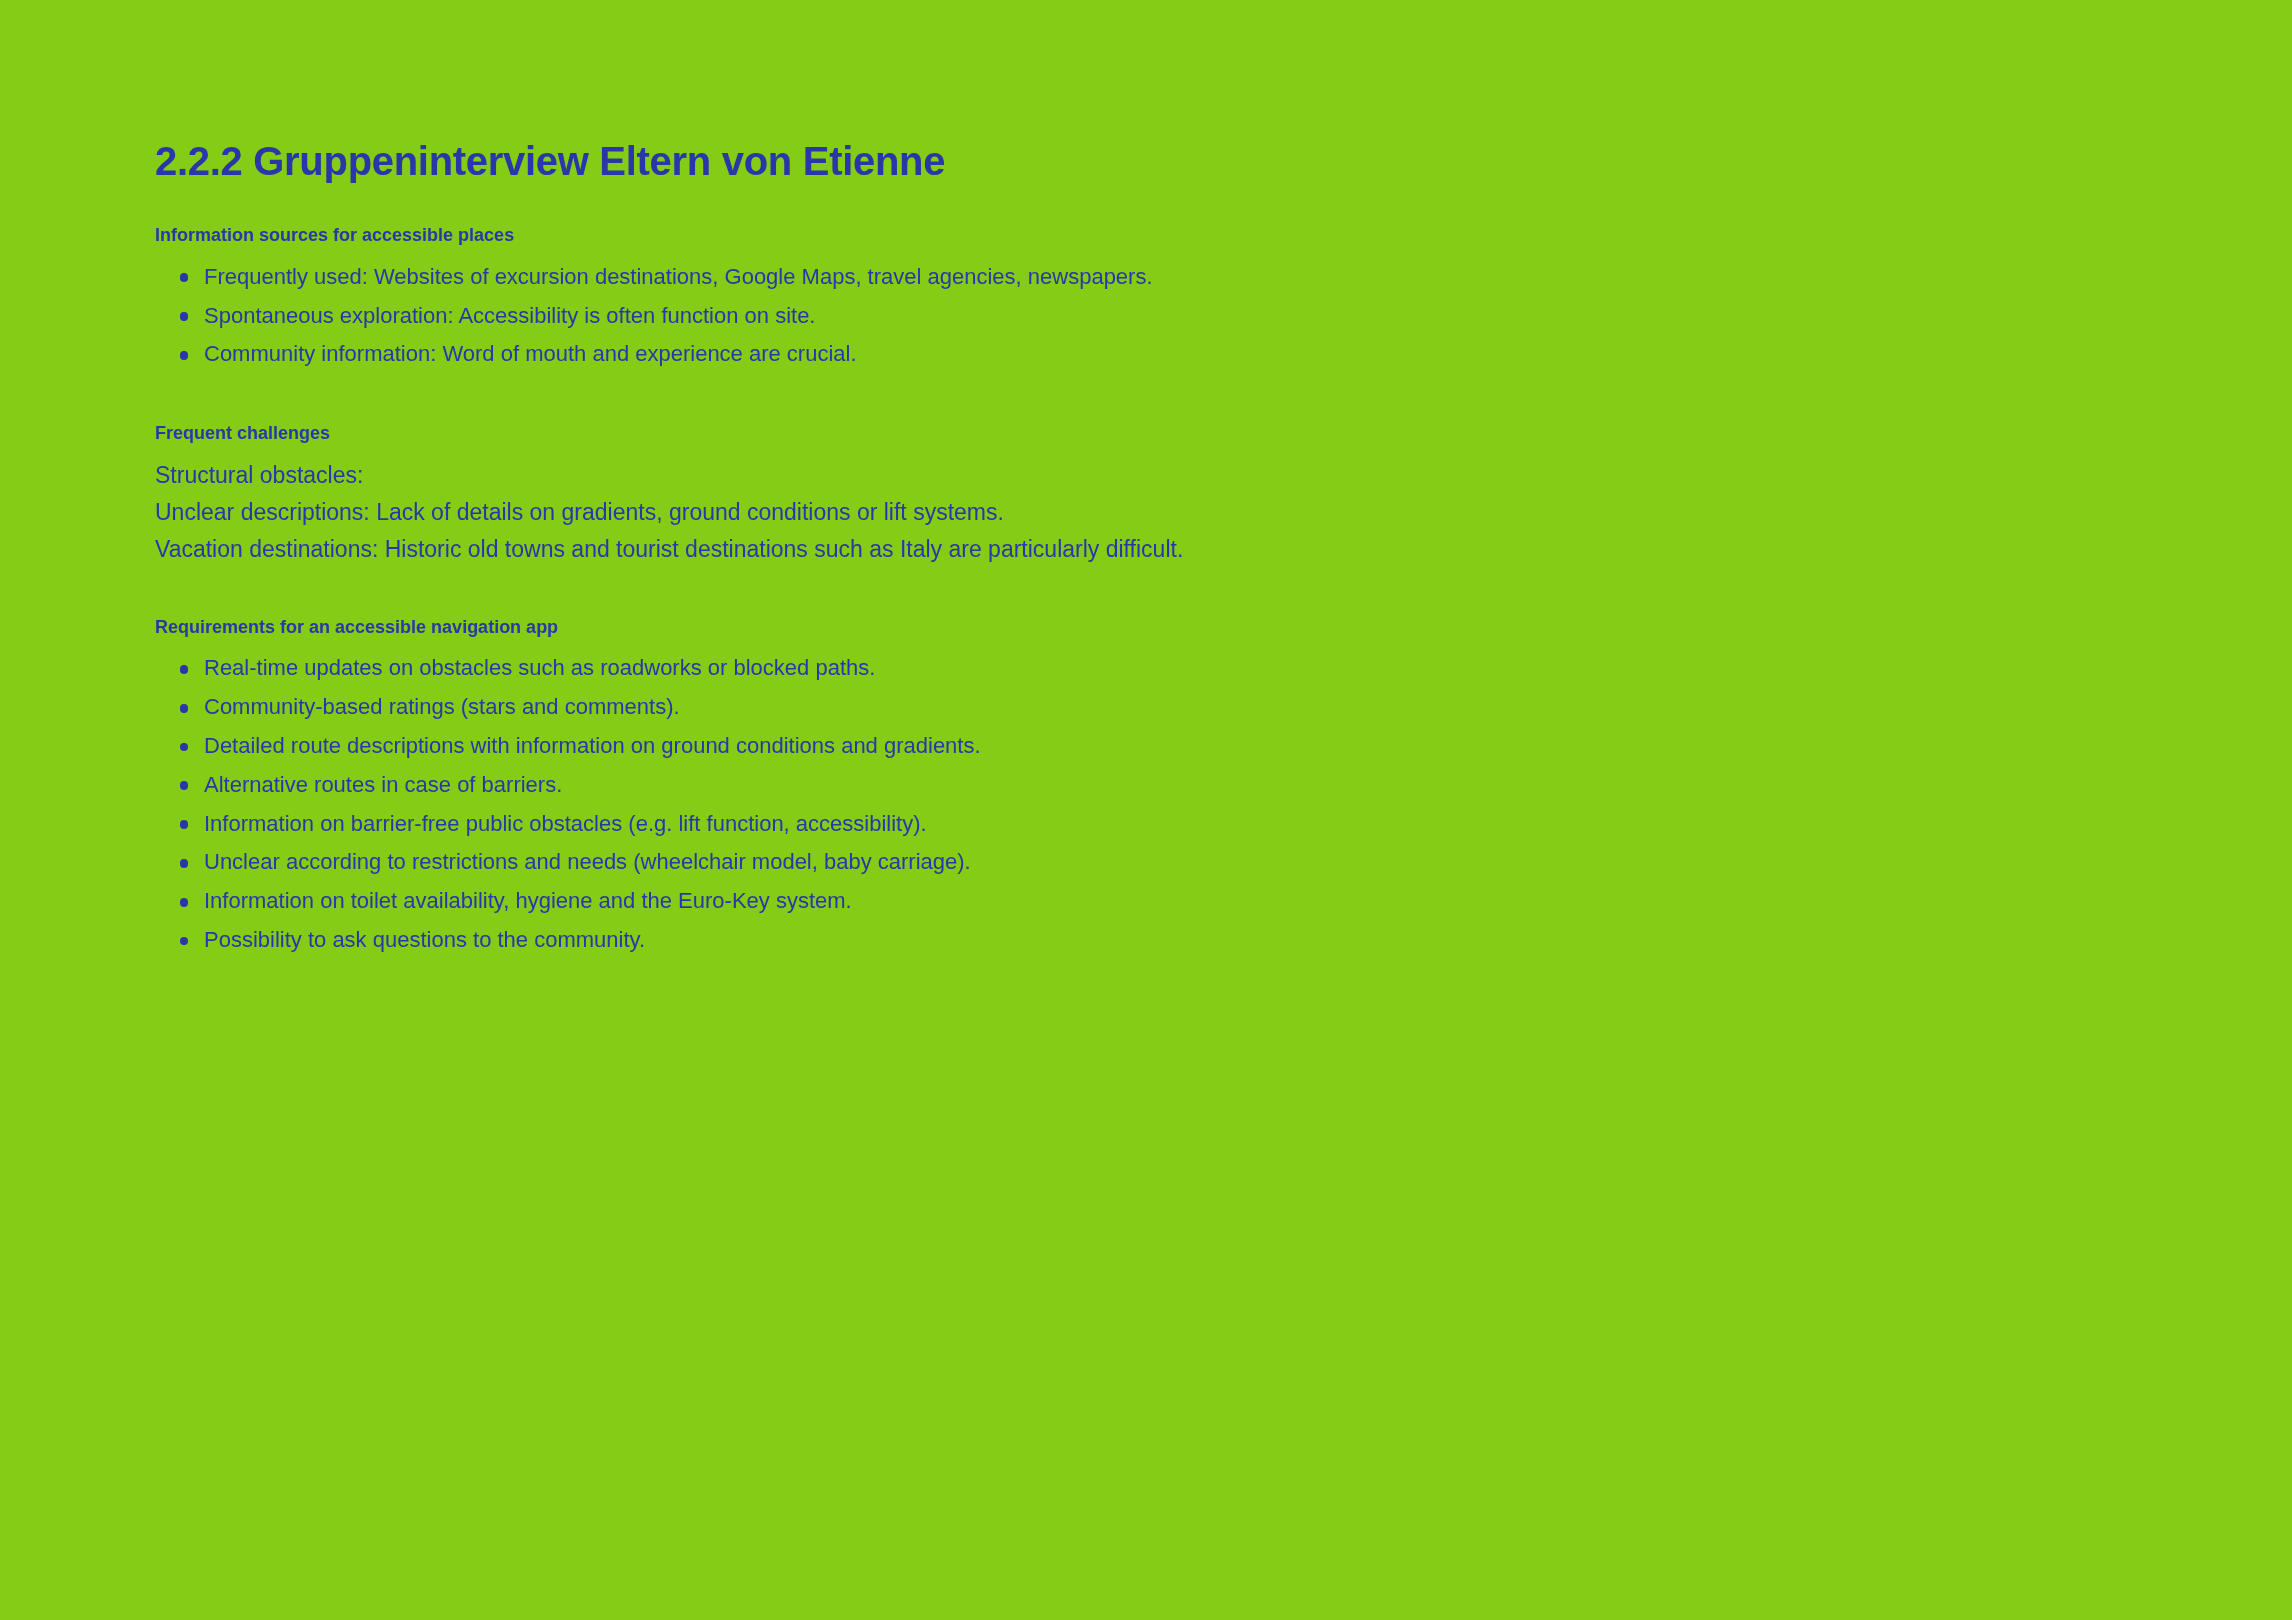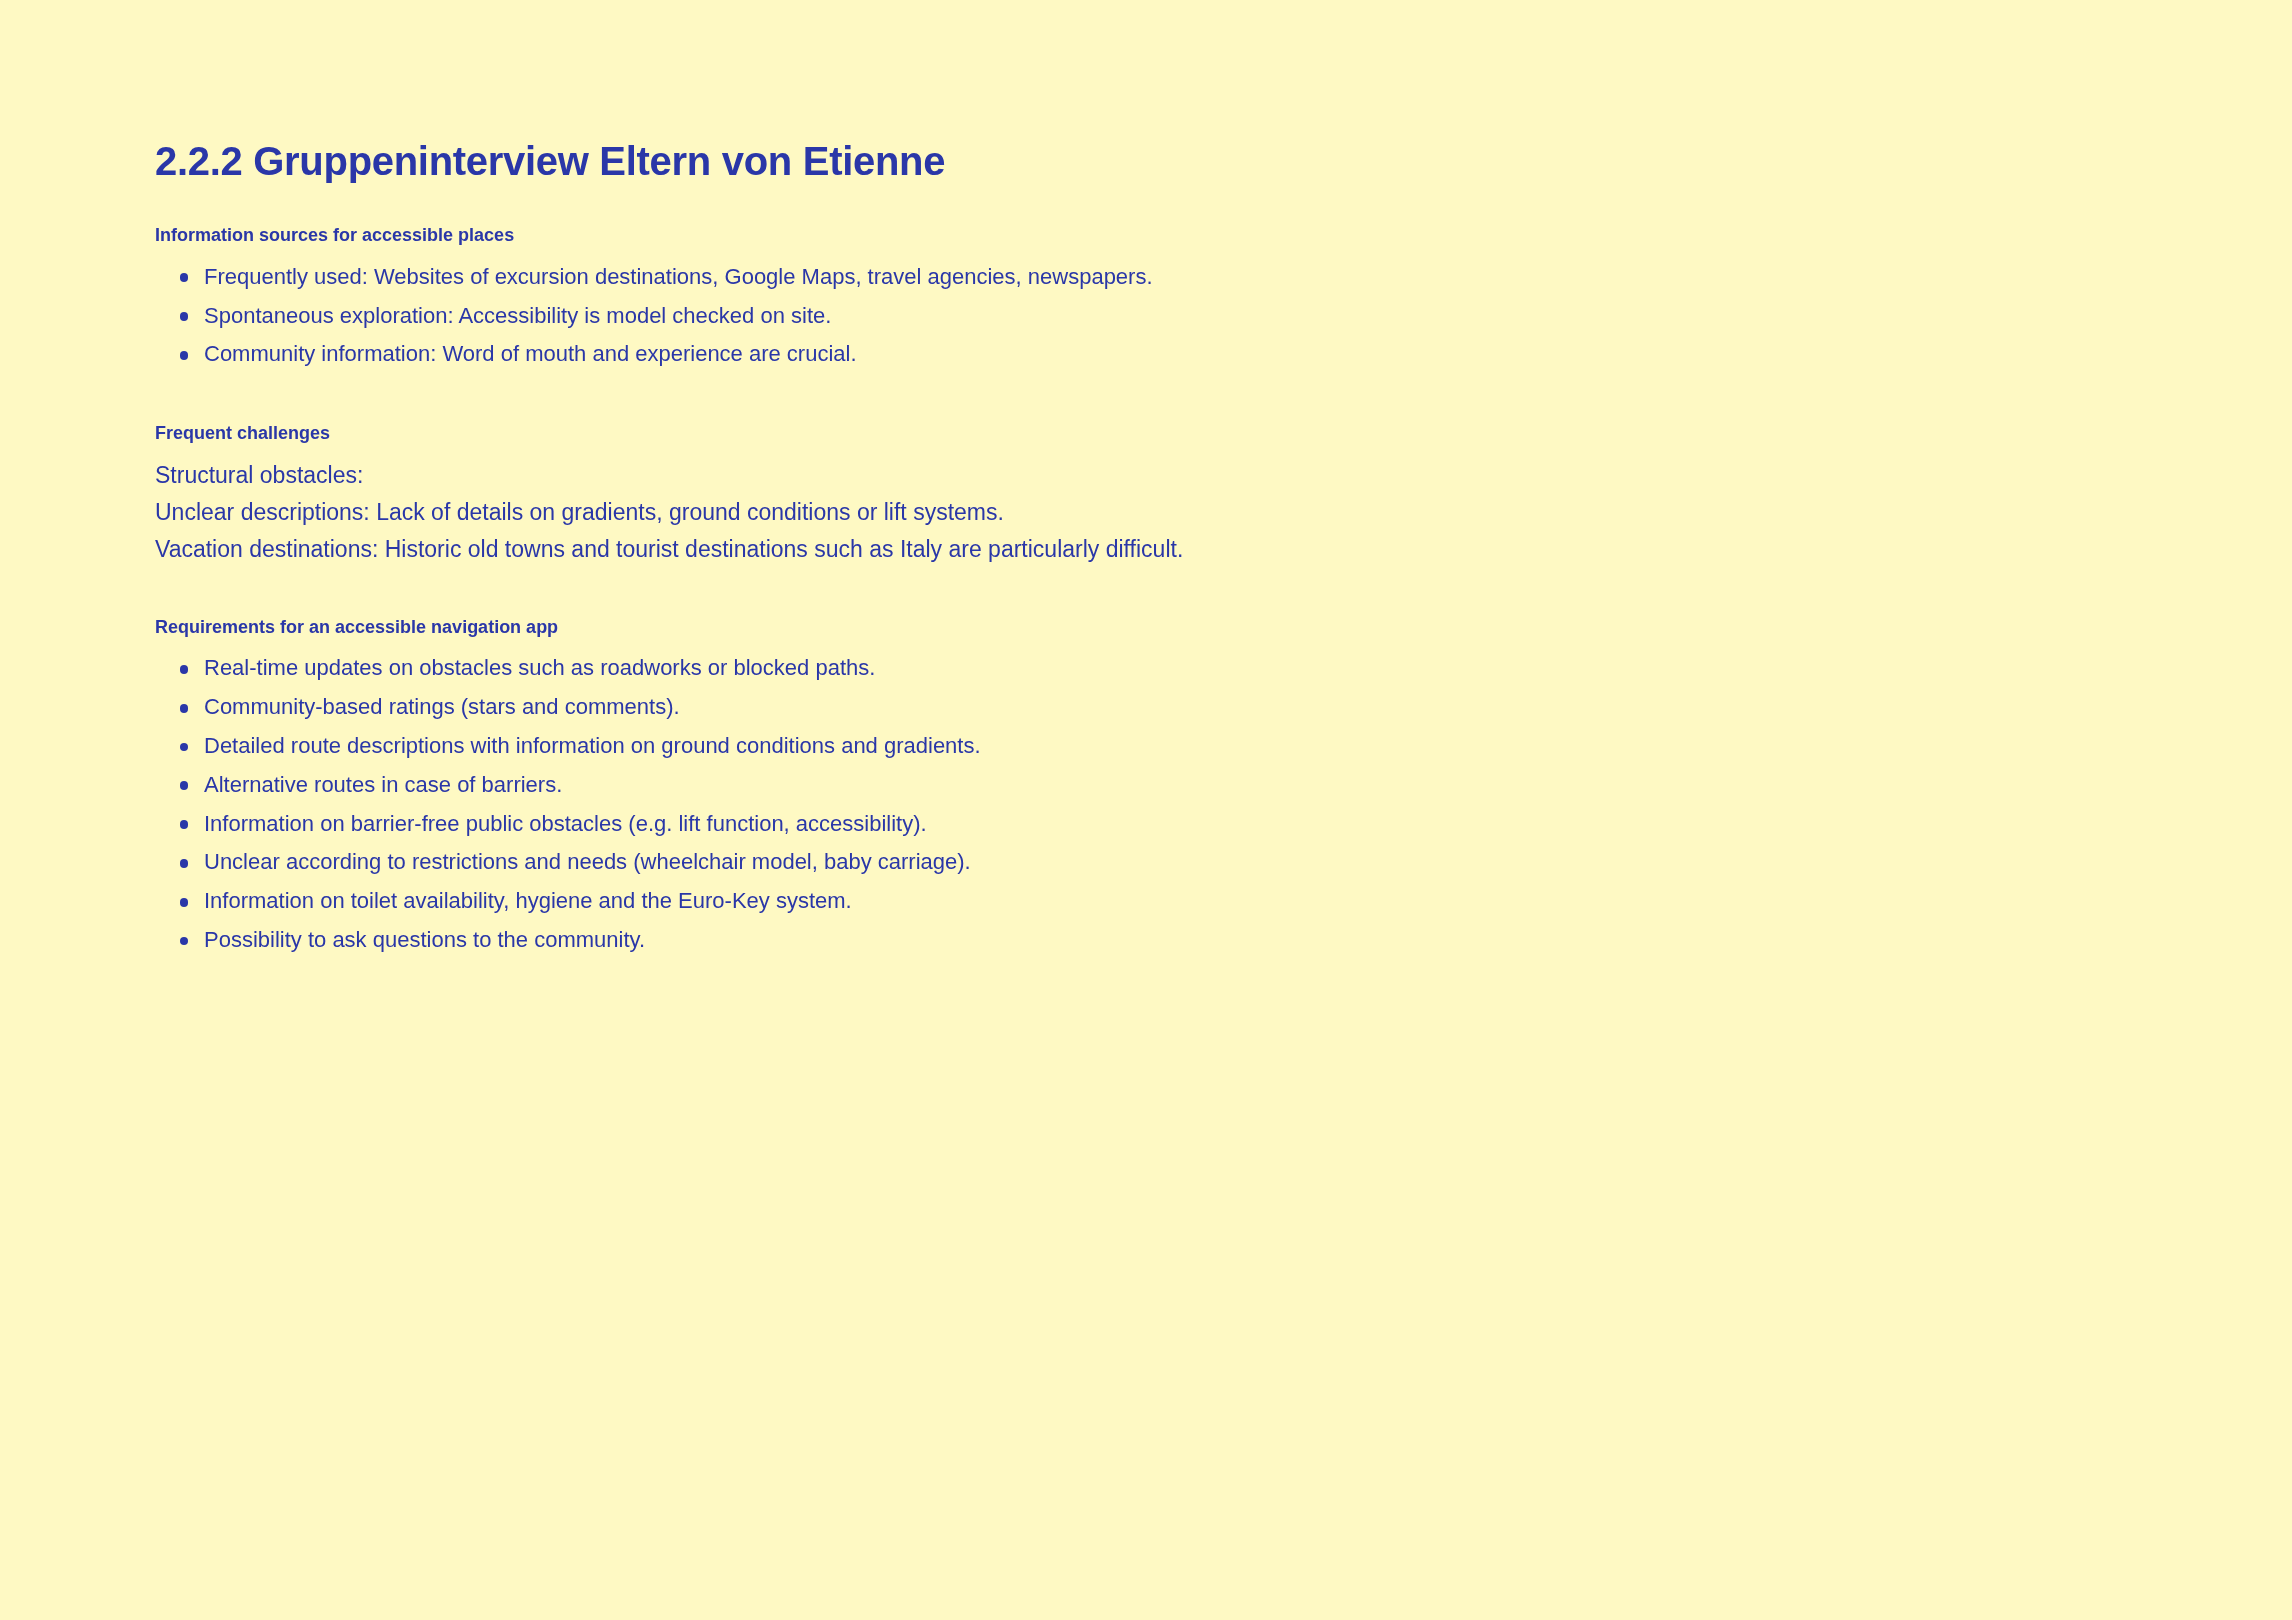--- a/index.html
+++ b/index.html
@@ -11,21 +11,21 @@
     width: 2293px;
     height: 1620px;
     font-family: "Liberation Sans", sans-serif;
     color: #2a37a8;
     overflow: hidden;
   }
   .page {
     position: relative;
     width: 2293px;
     height: 1620px;
-    background: #fef9c3;
+    background: #84cc16;
     box-sizing: border-box;
   }
   .content {
     position: absolute;
     left: 155px;
     top: 137px;
     width: 1470px;
   }
   h1.doc-title {
     font-size: 40px;
@@ -84,21 +84,21 @@
 
 <div class="page">
   <div class="content">
 
     <h1 class="doc-title">2.2.2 Gruppeninterview Eltern von Etienne</h1>
 
     <div class="section">
       <div class="section-heading">Information sources for accessible places</div>
       <ul class="bullets">
         <li>Frequently used: Websites of excursion destinations, Google Maps, travel agencies, newspapers.</li>
-        <li>Spontaneous exploration: Accessibility is model checked on site.</li>
+        <li>Spontaneous exploration: Accessibility is often function on site.</li>
         <li>Community information: Word of mouth and experience are crucial.</li>
       </ul>
     </div>
 
     <div class="gap"></div>
 
     <div class="section">
       <div class="section-heading">Frequent challenges</div>
       <div class="plain-line">Structural obstacles:</div>
       <div class="plain-line">Unclear descriptions: Lack of details on gradients, ground conditions or lift systems.</div>

